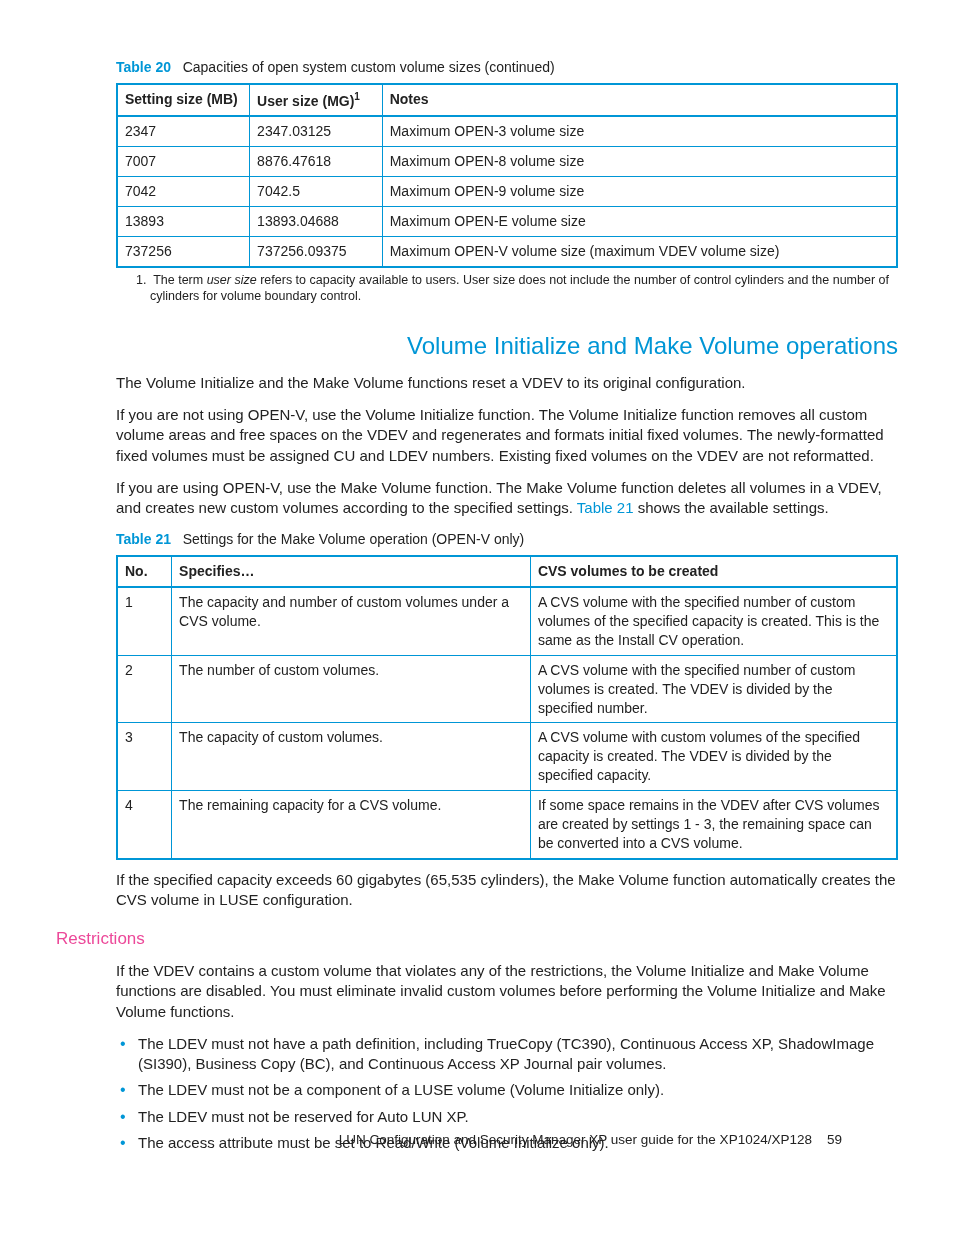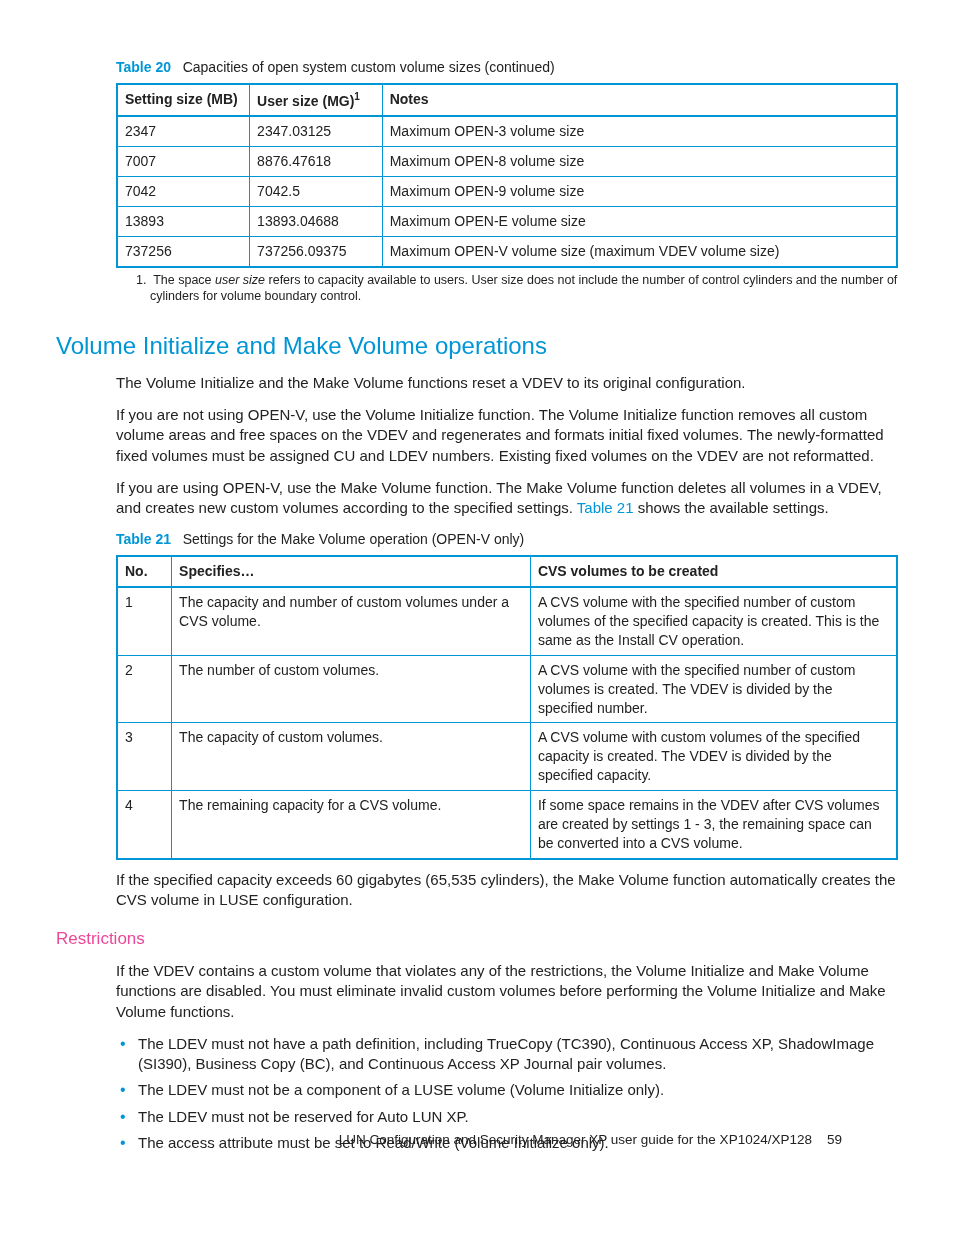--- a/index.html
+++ b/index.html
@@ -52,20 +52,21 @@
     line-height: 1.3;
     text-indent: -14px;
     padding-left: 14px;
   }
   .footnote em { font-style: italic; }
   h2 {
     color: #0096d6;
     font-weight: 300;
     font-size: 24px;
     margin: 26px 0 10px 0;
+    text-align: right;
   }
   h3 {
     color: #ec4899;
     font-weight: 300;
     font-size: 17px;
     margin: 18px 0 8px 0;
   }
   p.body {
     margin: 10px 0 12px 60px;
   }
@@ -152,21 +153,21 @@
     <tr>
       <td>737256</td>
       <td>737256.09375</td>
       <td>Maximum OPEN-V volume size (maximum VDEV volume size)</td>
     </tr>
   </tbody>
 </table>
 
 <div class="footnote">
   <span>1.</span>&nbsp;
-  <span>The space </span><em>user size</em><span> refers to capacity available to users. User size does not include the number of control cylinders and the number of cylinders for volume boundary control.</span>
+  <span>The term </span><em>user size</em><span> refers to capacity available to users. User size does not include the number of control cylinders and the number of cylinders for volume boundary control.</span>
 </div>
 
 <h2>Volume Initialize and Make Volume operations</h2>
 
 <p class="body">The Volume Initialize and the Make Volume functions reset a VDEV to its original configuration.</p>
 <p class="body">If you are not using OPEN-V, use the Volume Initialize function. The Volume Initialize function removes all custom volume areas and free spaces on the VDEV and regenerates and formats initial fixed volumes. The newly-formatted fixed volumes must be assigned CU and LDEV numbers. Existing fixed volumes on the VDEV are not reformatted.</p>
 <p class="body">
   <span>If you are using OPEN-V, use the Make Volume function. The Make Volume function deletes all volumes in a VDEV, and creates new custom volumes according to the specified settings. </span><span class="link">Table 21</span><span> shows the available settings.</span>
 </p>
 

